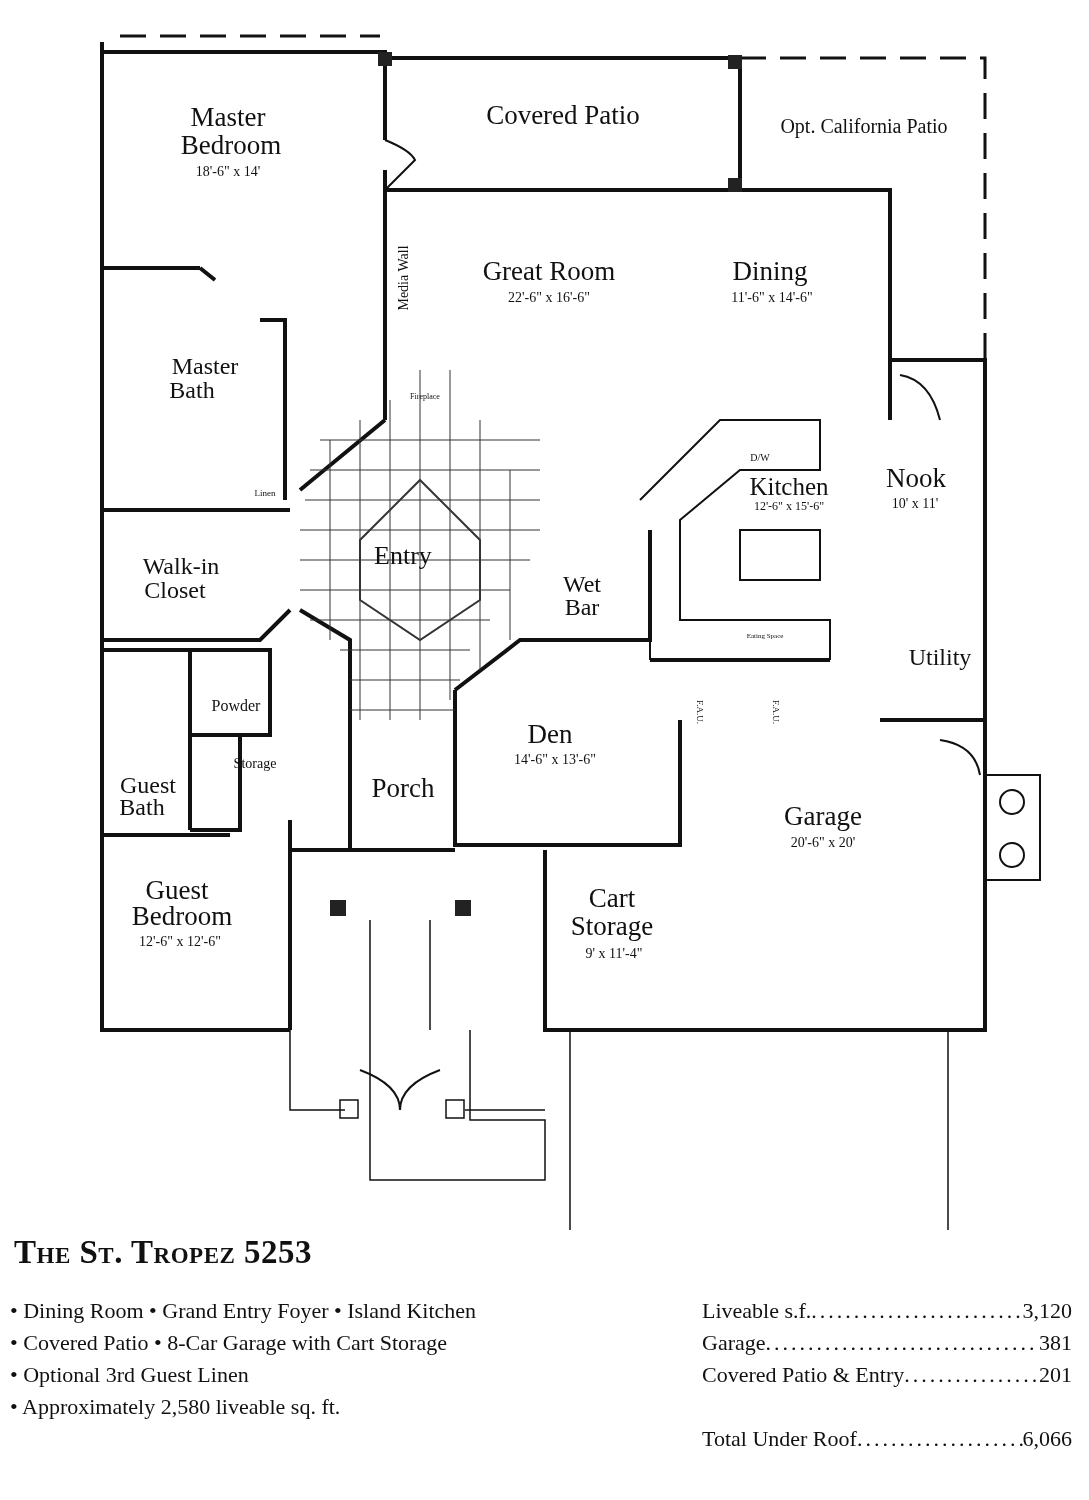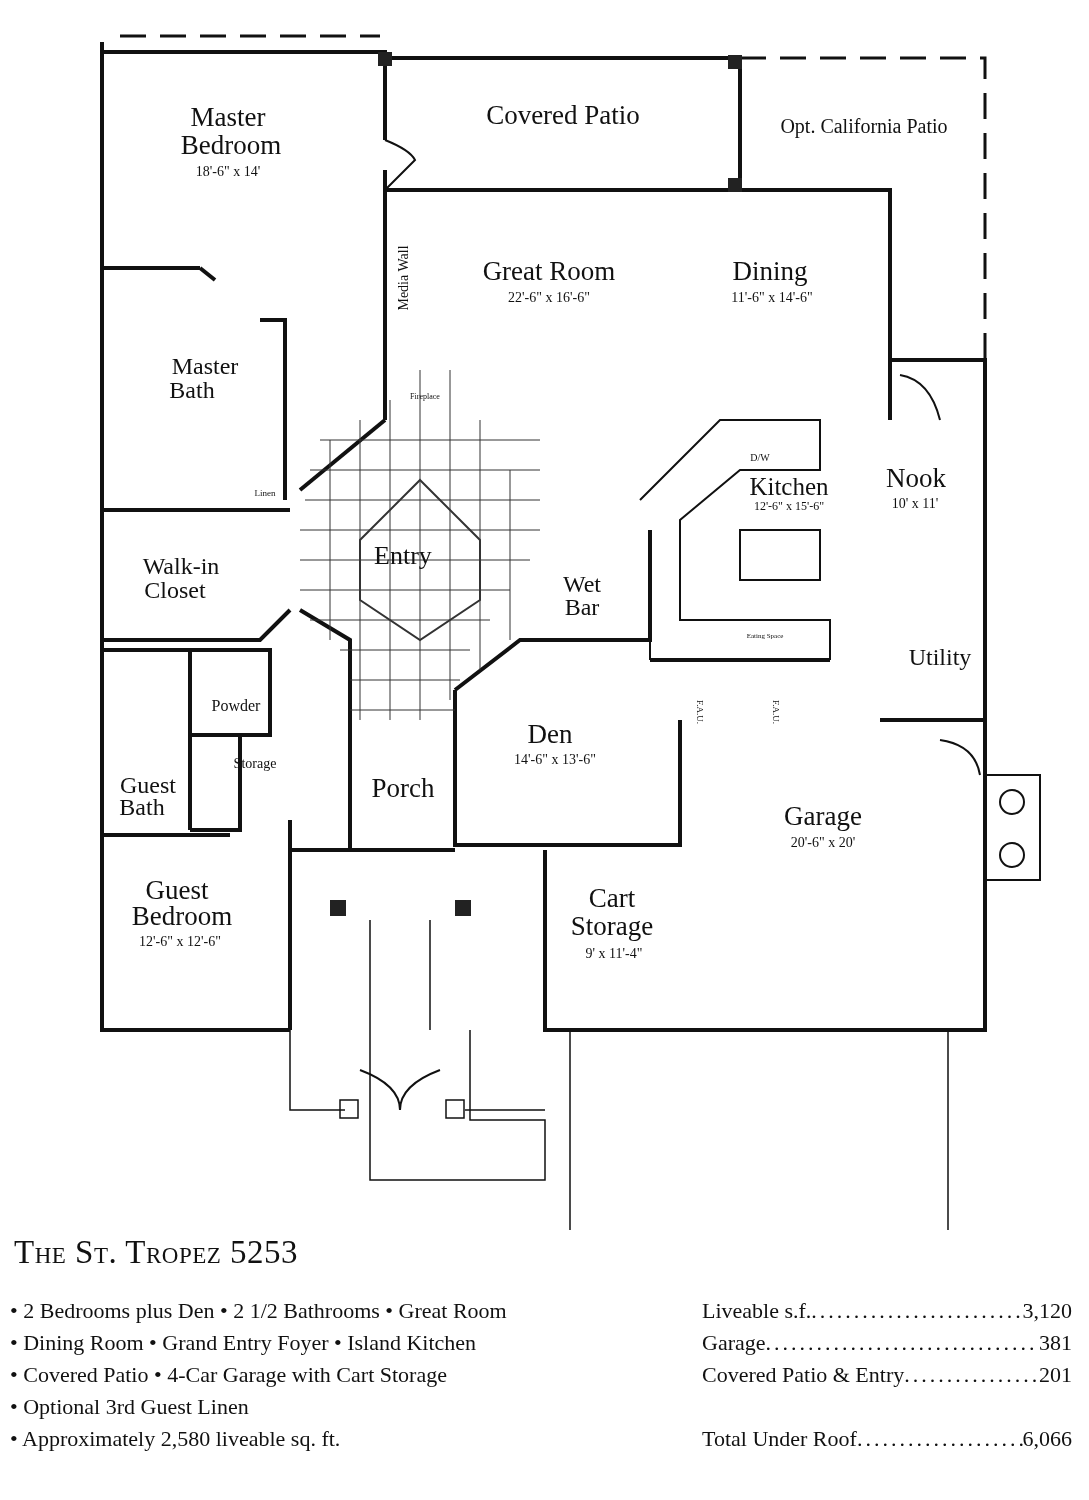--- a/index.html
+++ b/index.html
@@ -1,21 +1,21 @@
 <!DOCTYPE html>
 <html><head>
 <meta charset="utf-8">
 <style>
   html, body { margin:0; padding:0; background:#fff; }
   body { width:1089px; height:1500px; position:relative; overflow:hidden; font-family:"DejaVu Serif", serif; color:#111; }
   svg.plan { position:absolute; left:0; top:0; }
   .room-label { font-family:"Liberation Serif", serif; font-size:27px; fill:#111; text-anchor:middle; }
   .room-dim { font-family:"Liberation Serif", serif; font-size:14px; fill:#111; text-anchor:middle; }
   .small-label { font-family:"Liberation Serif", serif; font-size:10px; fill:#111; text-anchor:middle; }
-  .title { position:absolute; left:14px; top:1234px; font-family:"Liberation Serif", serif; font-size:33px; letter-spacing:0.5px; font-variant:small-caps; }
+  .title { position:absolute; left:14px; top:1234px; font-family:"Liberation Serif", serif; font-size:33px; letter-spacing:0.5px; font-variant:small-caps;font-weight:bold; }
   .features { position:absolute; left:10px; top:1295px; font-family:"Liberation Serif", serif; font-size:22px; line-height:32px; }
   .features div::before { content:"• "; }
   .stats { position:absolute; left:702px; top:1295px; width:370px; font-family:"Liberation Serif", serif; font-size:22px; line-height:32px; }
   .stat-row { display:flex; }
   .stat-row .lbl { white-space:nowrap; }
   .stat-row .dots { flex:1; overflow:hidden; white-space:nowrap; letter-spacing:3px; }
   .stat-row .dots::after { content:"...................................................."; }
   .stat-row .val { white-space:nowrap; }
   .gap { height:32px; }
 </style>
@@ -171,23 +171,22 @@
   <text class="room-dim" x="180" y="946">12'-6" x 12'-6"</text>
 
   <text class="small-label" x="0" y="0" style="font-size:9px" transform="translate(697,712) rotate(90)">F.A.U.</text>
   <text class="small-label" x="0" y="0" style="font-size:9px" transform="translate(773,712) rotate(90)">F.A.U.</text>
   <text class="small-label" x="765" y="638" style="font-size:7px">Eating Space</text>
 </svg>
 
 <div class="title">The St. Tropez 5253</div>
 
 <div class="features">
-  <div>2 Bedrooms plus Den • 2 1/2 Bathrooms • Great Room</div>
   <div>Dining Room • Grand Entry Foyer • Island Kitchen</div>
-  <div>Covered Patio • 4-Car Garage with Cart Storage</div>
+  <div>Covered Patio • 8-Car Garage with Cart Storage</div>
   <div>Optional 3rd Guest Linen</div>
   <div>Approximately 2,580 liveable sq. ft.</div>
 </div>
 
 <div class="stats">
   <div class="stat-row">
     <span class="lbl">Liveable s.f.</span>
       <span class="dots"></span>
       <span class="val">3,120</span>
   </div>

